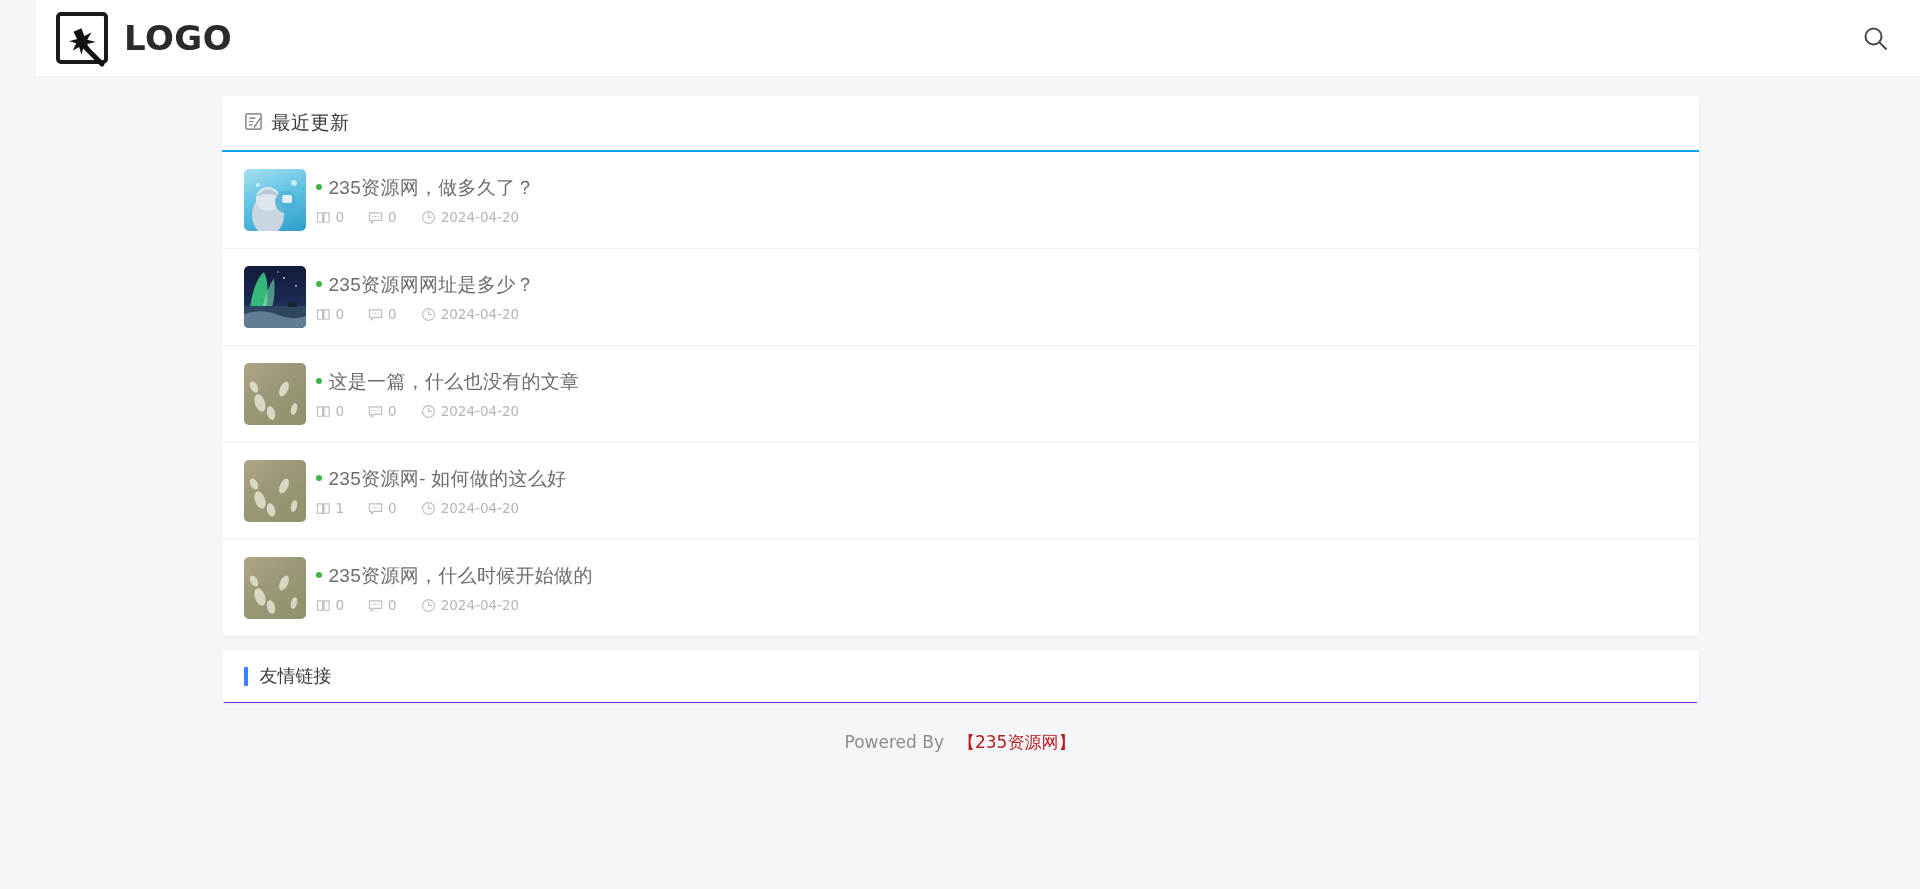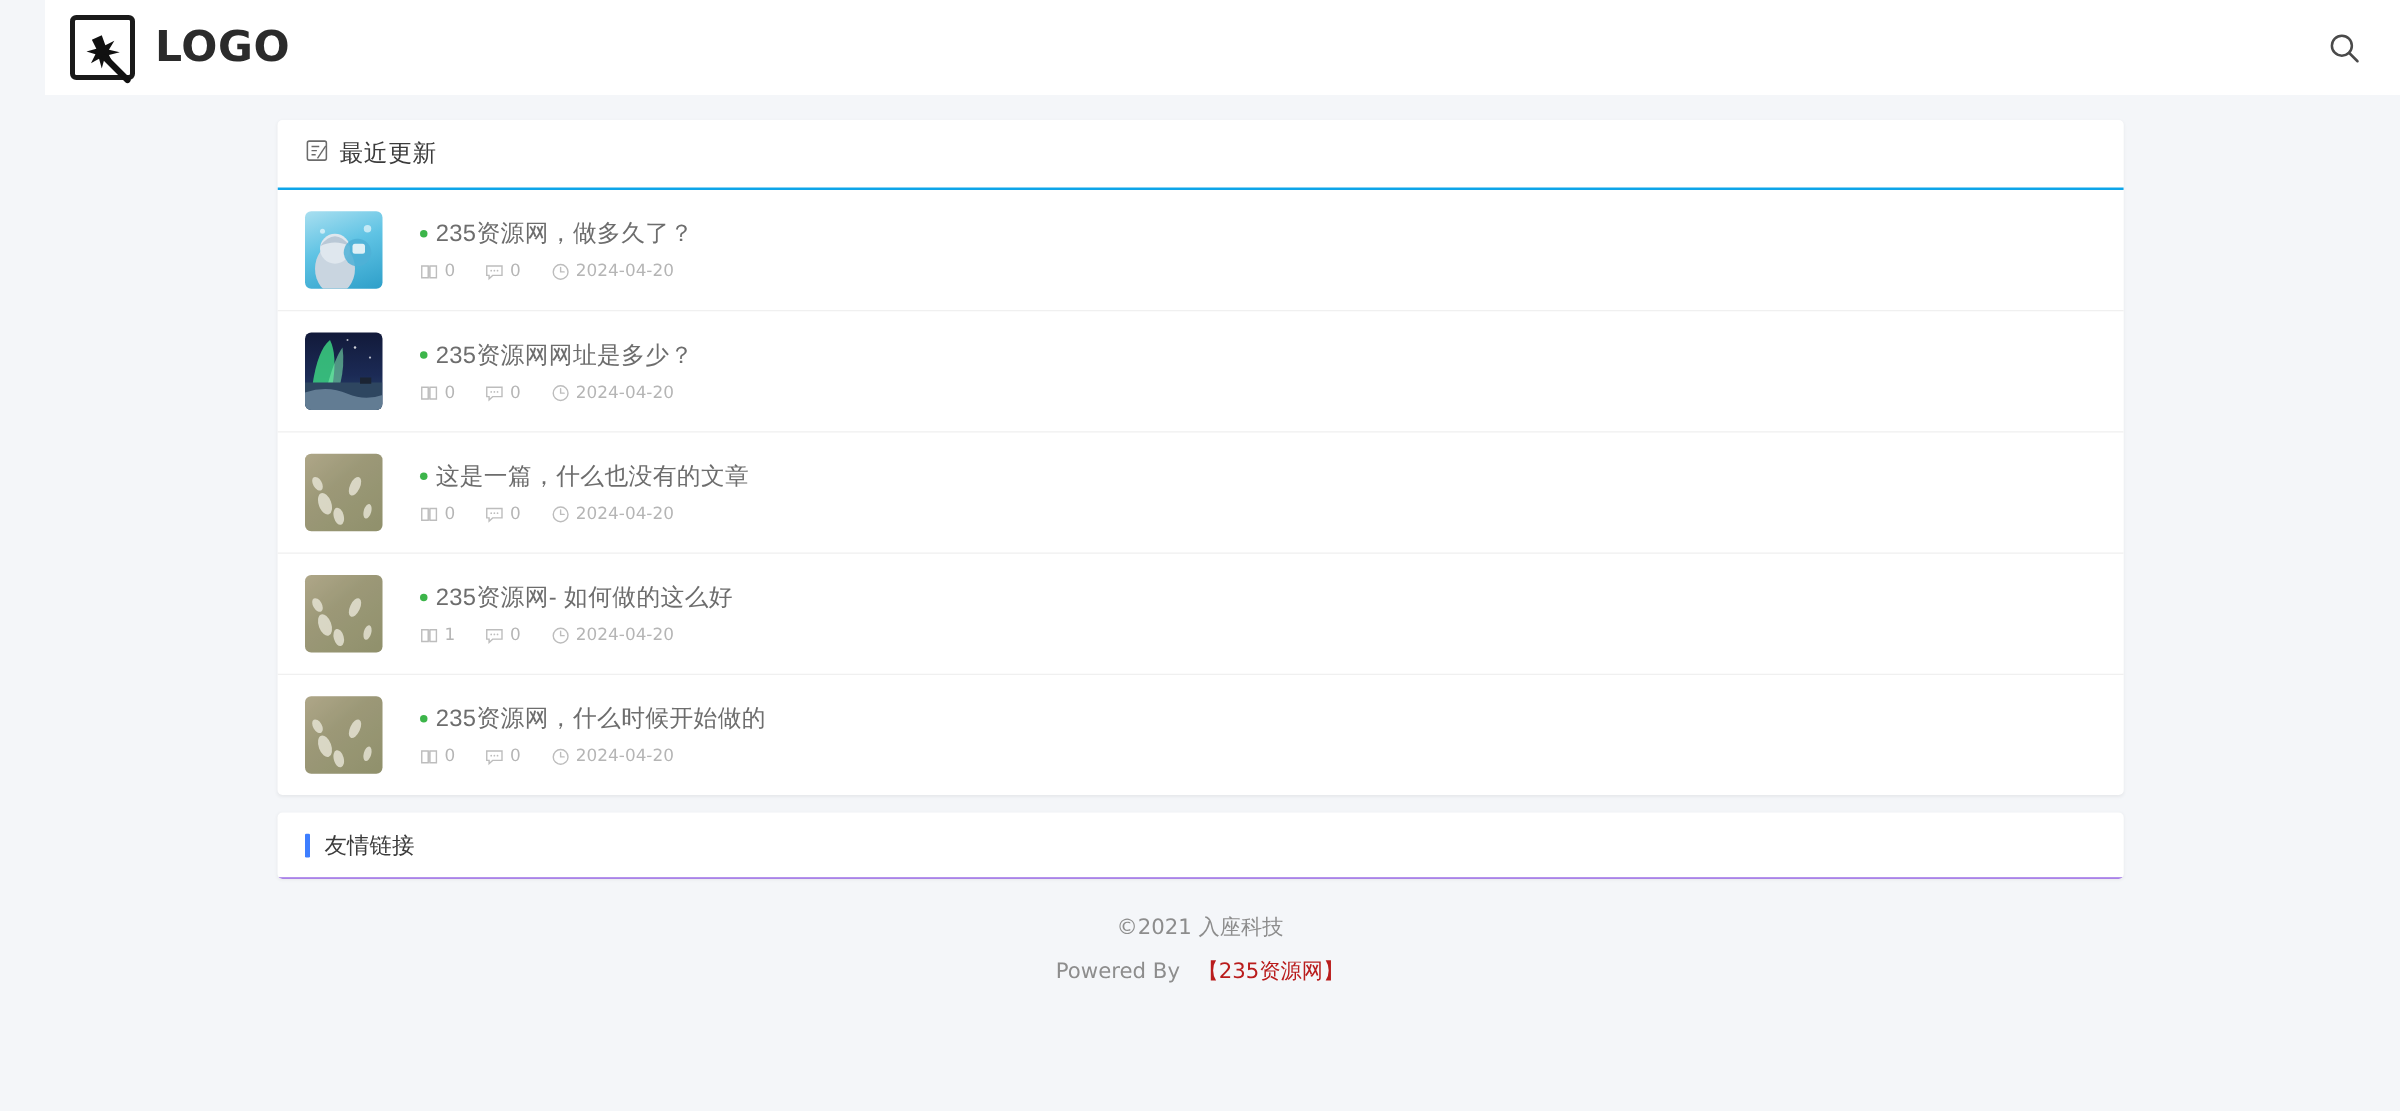--- a/index.html
+++ b/index.html
@@ -79,21 +79,21 @@
     color: #3b3b3b;
     letter-spacing: 0.5px;
   }
 
   
   .post-row {
     display: flex;
     align-items: center;
     padding: 17px 22px;
     border-bottom: 1px solid #f0f0f0;
-    gap: 30px;
+    gap: 10px;
     cursor: pointer;
   }
   .post-row:last-child { border-bottom: none; }
   .thumb {
     width: 62px; height: 62px;
     border-radius: 5px;
     flex: 0 0 62px;
     background-size: cover;
     background-position: center;
     position: relative;
@@ -441,21 +441,20 @@
     </div>
 
     <div class="card links-card">
       <div class="links-head">
         <span class="accent-bar"></span>
         <span class="title">友情链接</span>
       </div>
     </div>
 
     <div class="site-footer">
-      <div>©2021  入座科技</div>
       <div class="powered-row">
         <span>Powered By</span>
         <span class="powered-link">【235资源网】</span>
       </div>
     </div>
 
   </div>
 </div>
 
 </body></html>

